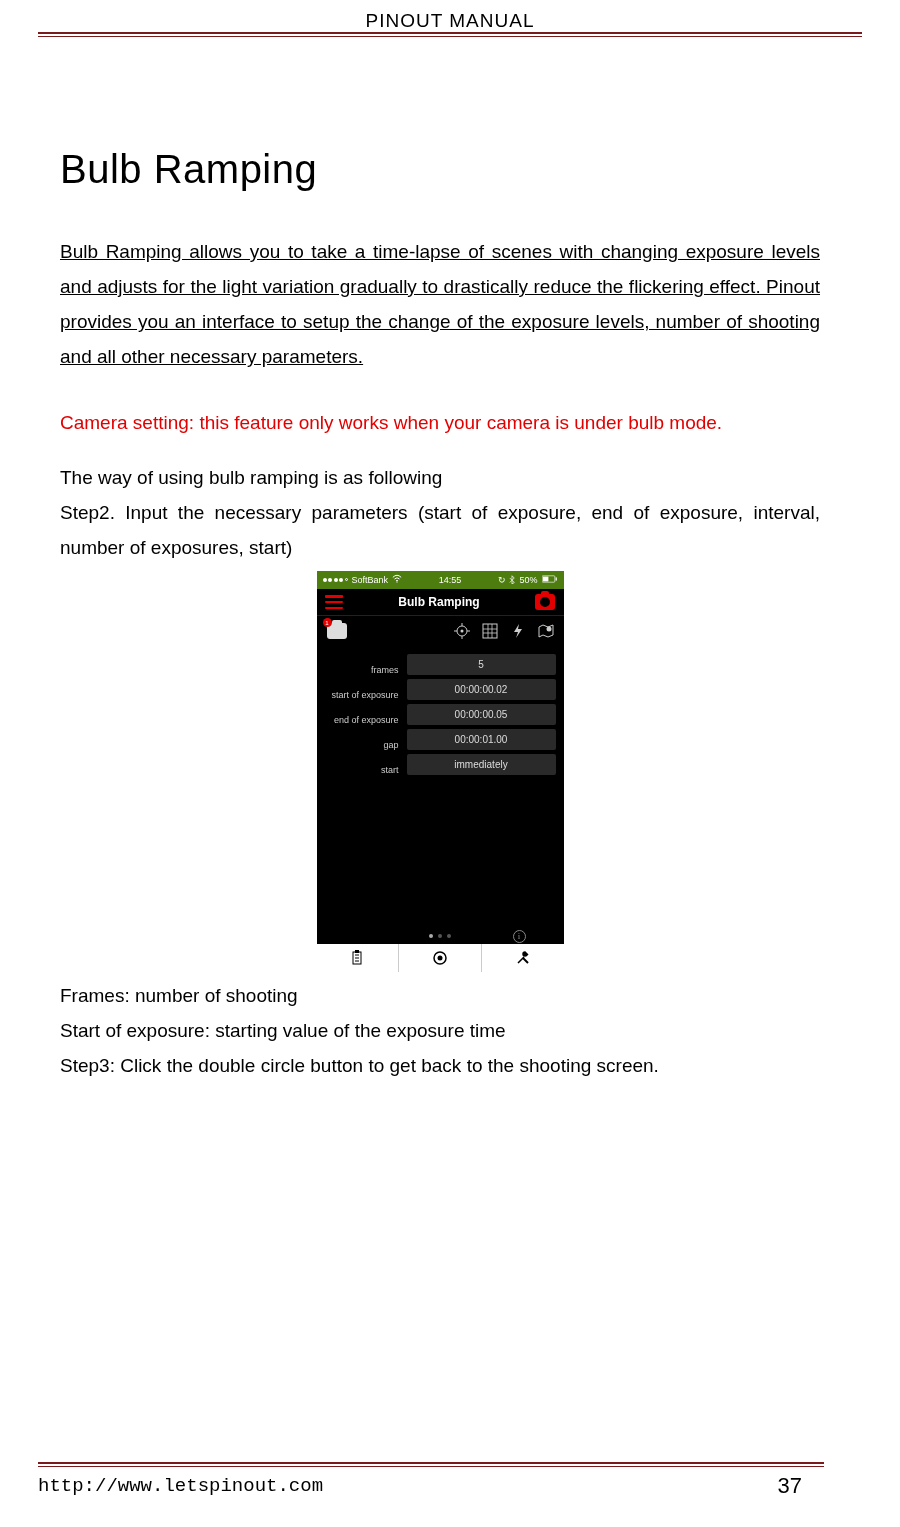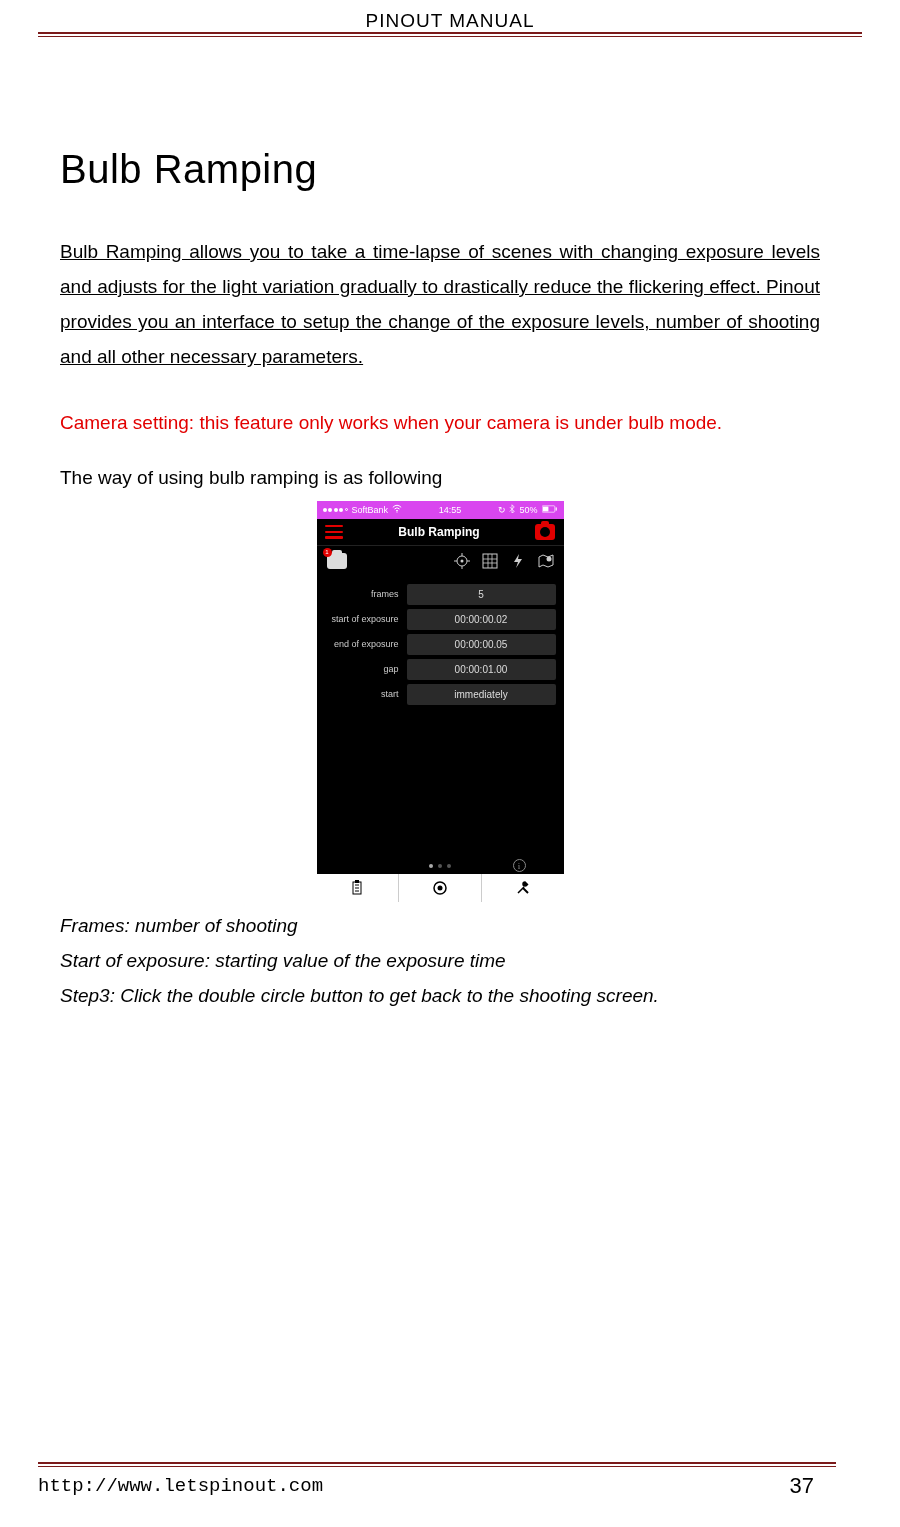--- a/index.html
+++ b/index.html
@@ -59,21 +59,21 @@
       background: #000;
       font-family: -apple-system, Helvetica, Arial, sans-serif;
     }
     .status-bar {
       display: flex;
       justify-content: space-between;
       align-items: center;
       color: #fff;
       font-size: 9px;
       padding: 3px 6px;
-      background: #d946ef;
+      background: #4d7c0f;
     }
     .status-left, .status-right { display: flex; align-items: center; gap: 4px; }
     .sig-dots { display: flex; gap: 1.5px; }
     .dot { width: 4px; height: 4px; border-radius: 50%; background: #fff; }
     .dot.empty { background: transparent; border: 0.5px solid #fff; width: 3px; height: 3px; }
     .nav-bar {
       display: flex;
       justify-content: space-between;
       align-items: center;
       background: #000;
@@ -120,21 +120,21 @@
       position: absolute; top: -5px; left: -4px; width: 9px; height: 9px;
       background: #e20000; border-radius: 50%; color: #fff; font-size: 6px;
       display: flex; align-items: center; justify-content: center;
     }
     .tool-icons { display: flex; gap: 12px; align-items: center; }
     .tool-icon { width: 16px; height: 16px; display: flex; align-items: center; justify-content: center; }
     .tool-icon svg { width: 16px; height: 16px; }
     .form-area { padding: 8px 8px 4px 8px; }
     .form-row {
       display: flex;
-      align-items: center;
+      align-items: flex-end;
       margin-bottom: 4px;
     }
     .form-label {
       width: 82px;
       text-align: right;
       color: #ccc;
       font-size: 9px;
       padding-right: 8px;
     }
     .form-value {
@@ -174,27 +174,26 @@
       display: flex;
       align-items: center;
       justify-content: center;
       border-right: 1px solid #ccc;
     }
     .bottom-seg:last-child { border-right: none; }
     .bottom-seg svg { width: 16px; height: 16px; }
     .definitions {
       font-size: 19px;
       line-height: 1.85;
-      font-style: italic;
     }
     .page-footer {
       position: absolute;
       bottom: 28px;
       left: 0;
-      right: 4px;
+      right: 16px;
       padding: 0 60px 0 38px;
     }
     .footer-rule {
       margin: 0 0 6px 0;
       border-top: 2.5px solid #7a1a1a;
       border-bottom: 1px solid #7a1a1a;
       height: 5px;
     }
     .footer-row {
       display: flex;
@@ -216,20 +215,21 @@
 <div class="page-header">PINOUT MANUAL</div>
 <div class="header-rule"></div>
 
 <div class="content">
   <h1 class="main-heading">Bulb Ramping</h1>
   <p class="intro">Bulb Ramping allows you to take a time-lapse of scenes with changing exposure levels and adjusts for the light variation gradually to drastically reduce the flickering effect. Pinout provides you an interface to setup the change of the exposure levels, number of shooting and all other necessary parameters.</p>
   <p class="warning">Camera setting: this feature only works when your camera is under bulb mode.</p>
 
   <div class="steps">
     <div>The way of using bulb ramping is as following</div>
+    <div class="step-justify">Step2. Input the necessary parameters (start of exposure, end of exposure, interval, number of exposures, start)</div>
   </div>
 
   <div class="phone-wrap">
     <div class="phone">
       
       <div class="status-bar">
         <div class="status-left">
           <div class="sig-dots">
             <span class="dot"></span>
               <span class="dot"></span>

